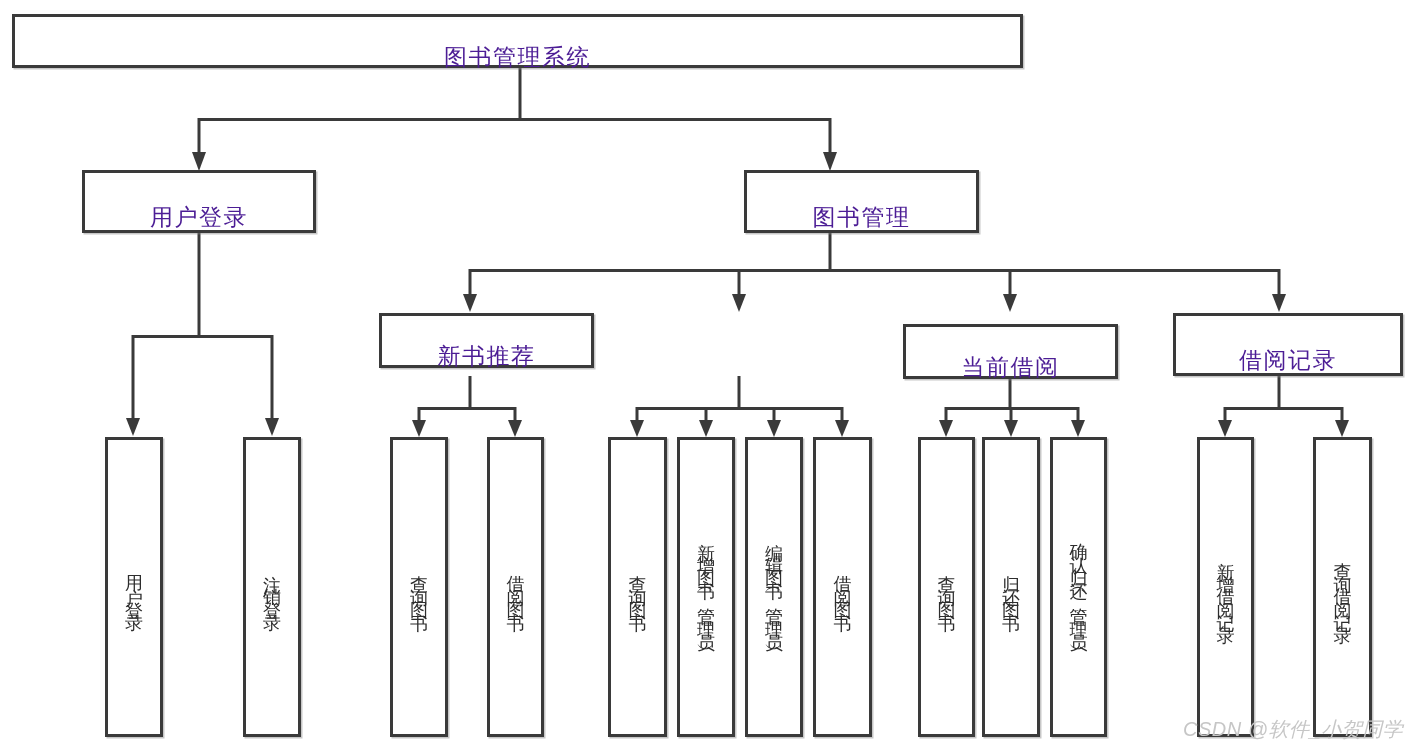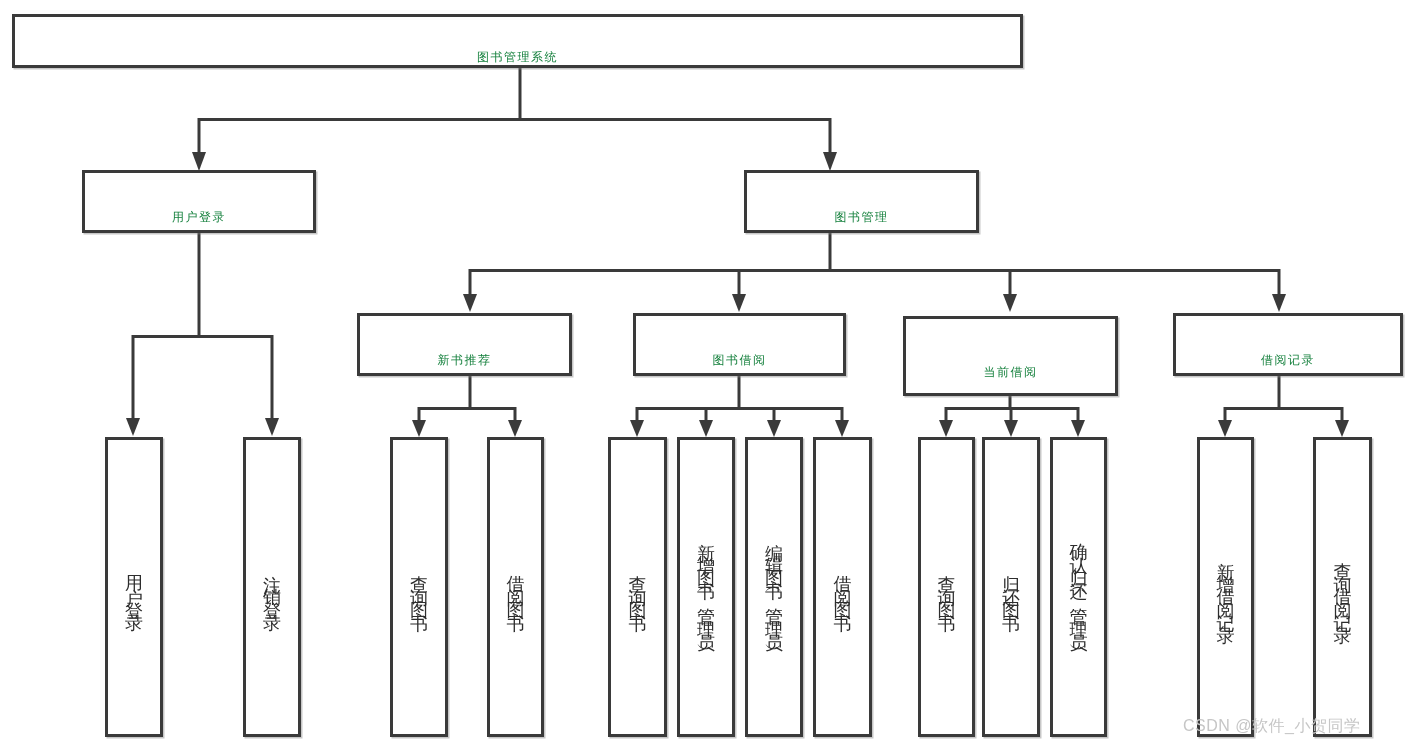--- a/index.html
+++ b/index.html
@@ -7,29 +7,29 @@
     position:relative;width:1405px;height:747px;background:#ffffff;
     font-family:"Liberation Sans","DejaVu Sans",sans-serif;overflow:hidden;
   }
   .connectors{position:absolute;left:0;top:0;z-index:1;}
   .node{
     position:absolute;background:#ffffff;border:3px solid #3a3a3a;
     box-sizing:border-box;display:flex;align-items:center;justify-content:center;
     box-shadow:1.5px 1.5px 0 rgba(130,130,130,.45);z-index:2;
   }
   .hlabel{
-    font-size:12px;color:#15803d;letter-spacing:1.5px;white-space:nowrap;margin-top:32px;
+    font-size:23px;color:#4c1d95;letter-spacing:1.5px;white-space:nowrap;margin-top:32px;
   }
   .vlabel{
     writing-mode:vertical-rl;text-orientation:mixed;
     font-size:18px;line-height:1;letter-spacing:13px;color:#2d2d2d;
   }
   .watermark{
     position:absolute;left:1183px;top:716px;z-index:6;
-    font-size:16px;color:#c6c6c6;letter-spacing:0.5px;white-space:nowrap;
+    font-size:20px;color:#c6c6c6;letter-spacing:0.5px;white-space:nowrap;font-style:italic;
   }
 </style>
 </head>
 <body>
 
 <div class="stage">
 
   <svg class="connectors" width="1405" height="747" viewBox="0 0 1405 747">
     <g stroke="#3a3a3a" stroke-width="3" fill="none">
 
@@ -86,27 +86,24 @@
     <span class="hlabel">图书管理系统</span>
   </div>
 
   <div class="node" style="left:82px;top:170px;width:234px;height:63px">
     <span class="hlabel">用户登录</span>
   </div>
   <div class="node" style="left:744px;top:170px;width:235px;height:63px">
     <span class="hlabel">图书管理</span>
   </div>
 
-  <div class="node" style="left:357px;top:313px;width:215px;height:63px">
+  <div class="node" style="left:379px;top:313px;width:215px;height:55px">
     <span class="hlabel">新书推荐</span>
   </div>
-  <div class="node" style="left:633px;top:313px;width:213px;height:63px">
-    <span class="hlabel">图书借阅</span>
-  </div>
-  <div class="node" style="left:903px;top:316px;width:215px;height:80px">
+  <div class="node" style="left:903px;top:324px;width:215px;height:55px">
     <span class="hlabel">当前借阅</span>
   </div>
   <div class="node" style="left:1173px;top:313px;width:230px;height:63px">
     <span class="hlabel">借阅记录</span>
   </div>
 
   <div class="node" style="left:105px;top:437px;width:58px;height:300px">
     <span class="vlabel">用户登录</span>
   </div>
   <div class="node" style="left:243px;top:437px;width:58px;height:300px">

